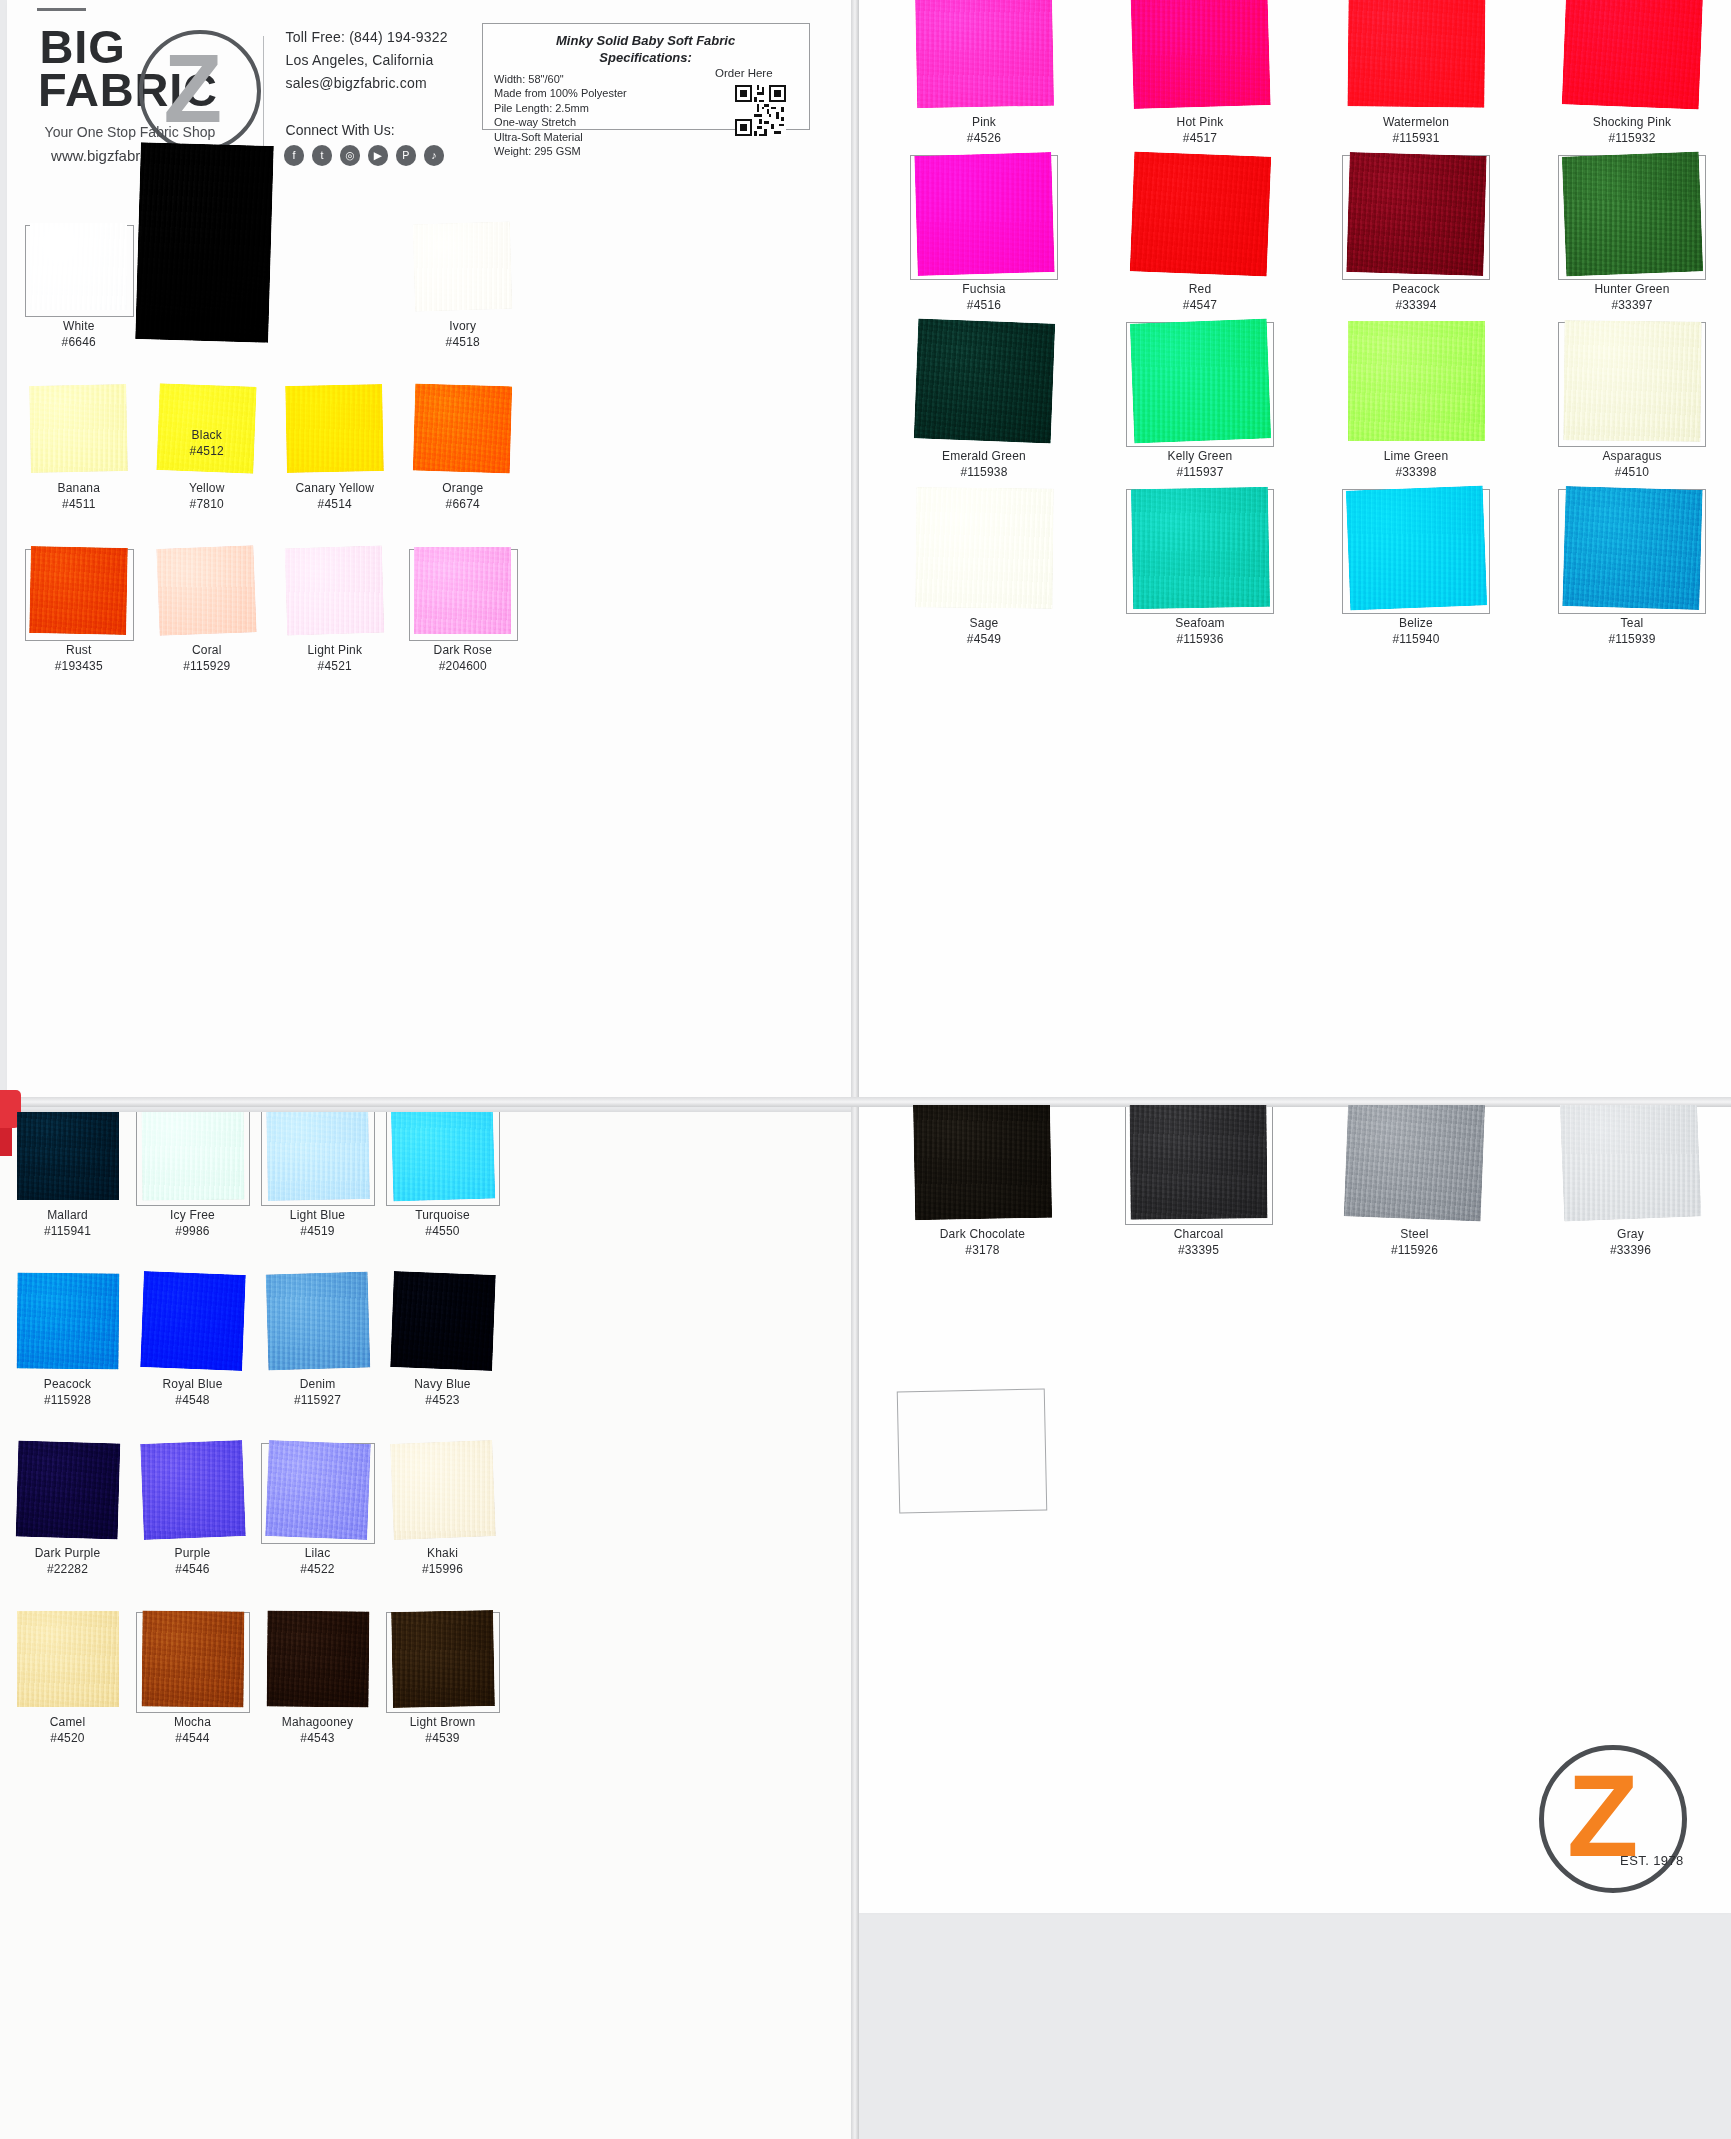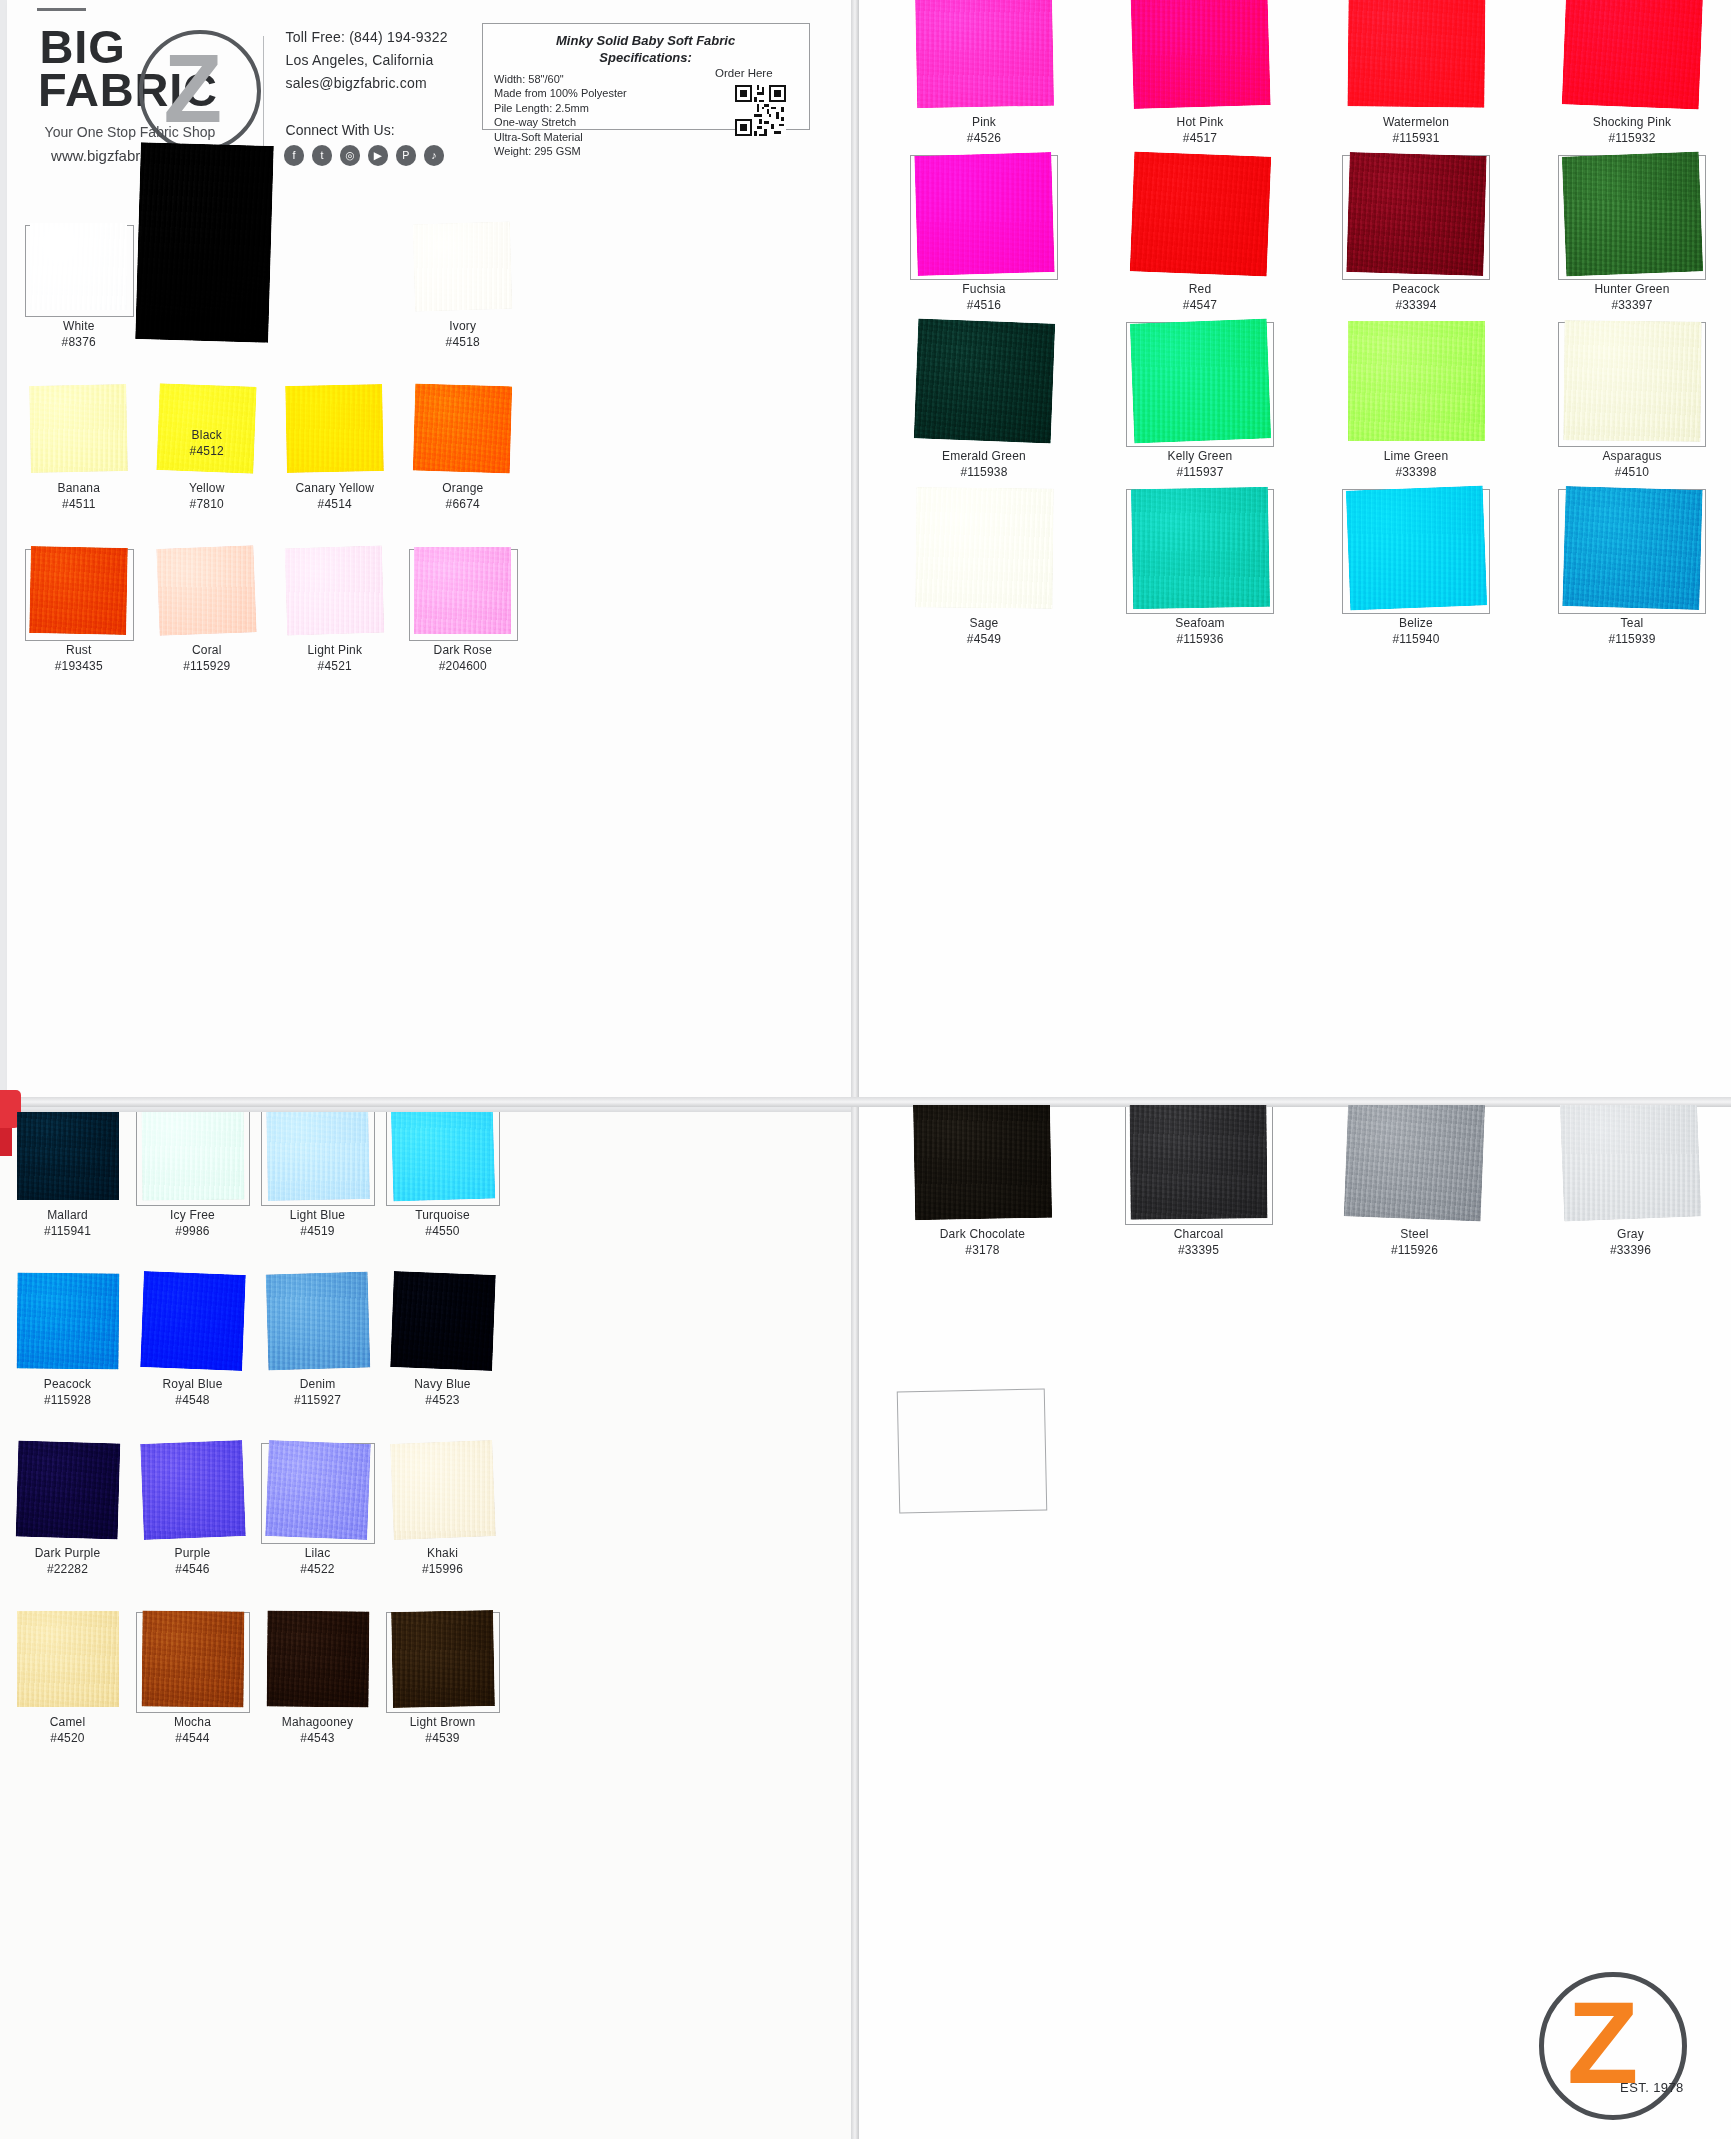--- a/index.html
+++ b/index.html
@@ -19,21 +19,21 @@
   
   .panel {
     position: absolute;
     background: #fdfdfc;
     overflow: hidden;
   }
   .panel.p1 { left: 6.6px;    top: 0px;     width: 846px; height: 1100px; background:#fdfdfd; box-shadow: 1.6px 1.6px 4.1px rgba(0,0,0,.10);}
   .panel.p2 { left: 858px; top: -5px;    width: 874px; height: 1107px; background:#fefefe; box-shadow: -0.8px 1.6px 4.1px rgba(0,0,0,.08);}
   .panel.p3 { left: 0px;    top: 1112px;  width: 853px; height: 1028px; background:#fbfbfa; box-shadow: 1.6px -0.8px 4.1px rgba(0,0,0,.10);}
   .panel.p4 { left = 0;     }
-  .panel.p4 { left: 858px; top: 1105px;  width: 874px; height: 1035px; background:#fefefe; box-shadow: -0.8px -0.8px 4.1px rgba(0,0,0,.08);}
+  .panel.p4 { left: 858px; top: 1105px;  width: 874px; height: 808px; background:#fefefe; box-shadow: -0.8px -0.8px 4.1px rgba(0,0,0,.08);}
 
   .seam-v { position:absolute; left:851px; top:0; width:8.2px; height:2140px; background:linear-gradient(to right,#d6d7d9,#f2f2f3,#c9cacc); }
   .seam-h { position:absolute; left:0; top:1097px; width:1732px; height:10px; background:linear-gradient(to bottom,#dcdddf,#f4f4f5,#cfd0d2); }
 
   
   .ruler { position:absolute; left:30px; top:8.2px; width:49px; height:3.3px; background:#6f7175; }
   
   .fleck { position:absolute; left:0px; top:1090px; width:21.4px; height:38px; background:#e4333c; border-radius:0 5px 6.6px 0;}
   .fleck2{ position:absolute; left:0px; top:1128px; width:11.5px; height:28px; background:#d1222d; }
 
@@ -201,21 +201,21 @@
     </div>
 
     <div class="grid g1" style="left: 8.2px; top: 223px; grid-template-columns: repeat(4, 128px); grid-auto-rows: 162px;">
         <div class="cell">
           <div class="sw-wrap" style="height: 96px;">
             <div class="box-outline" style="width: 109px; height: 92px; left: calc(50% - 54px); top: 1.6px;"></div>
             <div class="swatch pinked" style="width: 97px; height: 87px; transform: rotate(0deg); position: relative; z-index: 2;">
               <div class="cloth" style="background: repeating-linear-gradient(92deg, rgb(255, 255, 255) 0px, rgb(255, 255, 255) 1.6px, rgb(246, 247, 248) 1.6px, rgb(246, 247, 248) 3.3px, rgb(237, 238, 239) 3.3px, rgb(237, 238, 239) 5px), repeating-linear-gradient(6deg, rgba(255, 255, 255, 0.1) 0px, rgba(255, 255, 255, 0.1) 2.5px, rgba(0, 0, 0, 0.07) 2.5px, rgba(0, 0, 0, 0.07) 5px), radial-gradient(circle at 30% 25%, rgb(255, 255, 255) 0%, rgb(246, 247, 248) 45%, rgb(228, 229, 230) 100%); background-blend-mode: overlay, soft-light, normal;"></div>
             </div>
           </div>
-          <div class="lbl"><span>White</span><span class="code">#8376</span></div>
+          <div class="lbl"><span>White</span><span class="code">#6646</span></div>
         </div>
         <div class="cell" style="z-index: 9; position: relative;">
           <div class="sw-wrap" style="height: 205px; justify-content: flex-start;">
             <div class="swatch pinked" style="width: 268px; height: 197px; transform: rotate(1.65deg); position: relative; z-index: 2; margin-top: -79px; margin-left: -5px;">
               <div class="cloth" style="background: repeating-linear-gradient(92deg, rgb(26, 26, 26) 0px, rgb(26, 26, 26) 1.6px, rgb(10, 10, 10) 1.6px, rgb(10, 10, 10) 3.3px, rgb(1, 1, 1) 3.3px, rgb(1, 1, 1) 5px), repeating-linear-gradient(6deg, rgba(255, 255, 255, 0.1) 0px, rgba(255, 255, 255, 0.1) 2.5px, rgba(0, 0, 0, 0.07) 2.5px, rgba(0, 0, 0, 0.07) 5px), radial-gradient(circle at 30% 25%, rgb(26, 26, 26) 0%, rgb(10, 10, 10) 45%, rgb(0, 0, 0) 100%); background-blend-mode: overlay, soft-light, normal;"></div>
             </div>
           </div>
           <div class="lbl"><span>Black</span><span class="code">#4512</span></div>
         </div>
         <div class="cell"></div>

